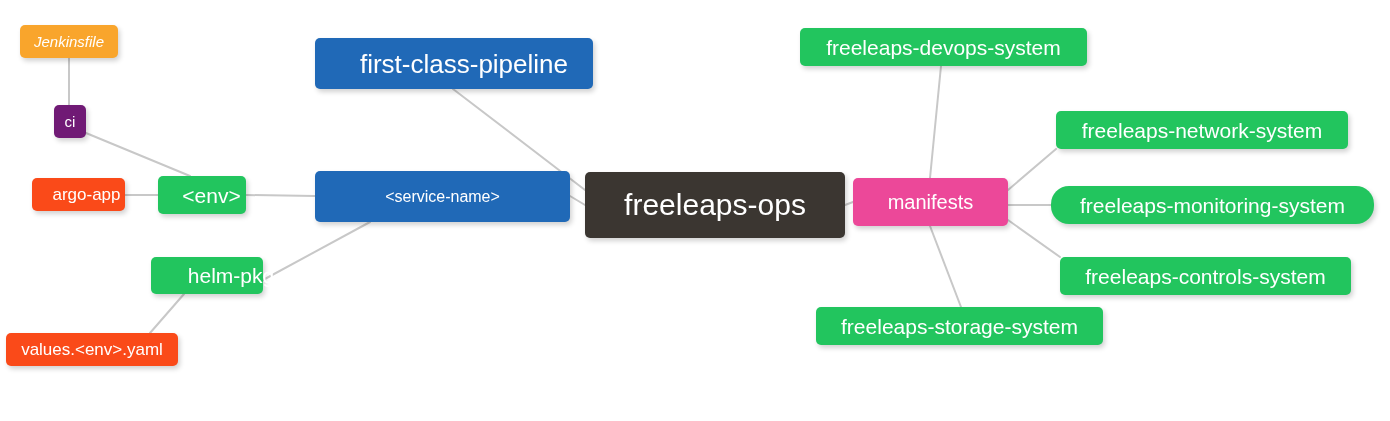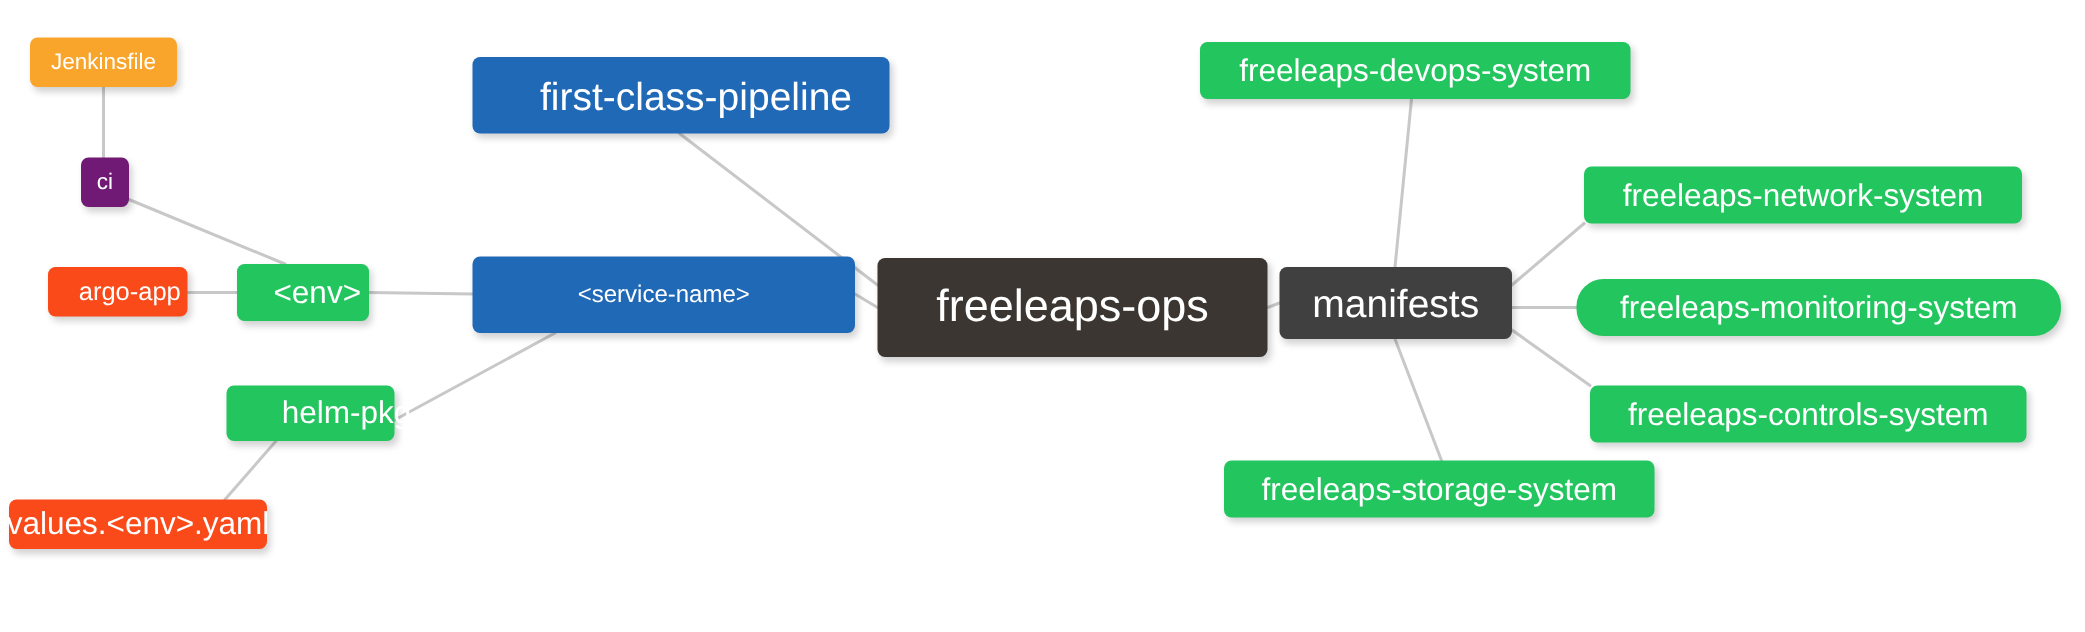--- a/index.html
+++ b/index.html
@@ -57,26 +57,26 @@
       <line x1="930" y1="178" x2="941" y2="66" stroke="#c8c8c8" stroke-width="2" stroke-linecap="round"></line>
       <line x1="1008" y1="190" x2="1056" y2="149" stroke="#c8c8c8" stroke-width="2" stroke-linecap="round"></line>
       <line x1="1008" y1="205" x2="1051" y2="205" stroke="#c8c8c8" stroke-width="2" stroke-linecap="round"></line>
       <line x1="1008" y1="220" x2="1060" y2="257" stroke="#c8c8c8" stroke-width="2" stroke-linecap="round"></line>
       <line x1="930" y1="226" x2="961" y2="307" stroke="#c8c8c8" stroke-width="2" stroke-linecap="round"></line>
     </svg>
   <div id="node-layer">
       <div class="node" style="left: 585px; top: 172px; width: 260px; height: 66px; background: rgb(59, 54, 49); font-size: 30px;">freeleaps-ops</div>
       <div class="node" style="left: 315px; top: 171px; width: 255px; height: 51px; background: rgb(32, 105, 183); font-size: 16px;">&lt;service-name&gt;</div>
       <div class="node" style="left: 315px; top: 38px; width: 278px; height: 51px; background: rgb(32, 105, 183); font-size: 26px; padding-left: 20px;">first-class-pipeline</div>
-      <div class="node" style="left: 853px; top: 178px; width: 155px; height: 48px; background: #404040; font-size: 26px;">manifests</div>
+      <div class="node" style="left: 853px; top: 178px; width: 155px; height: 48px; background: #ec4899; font-size: 20px;">manifests</div>
       <div class="node" style="left: 158px; top: 176px; width: 88px; height: 38px; background: rgb(34, 197, 94); font-size: 21px; padding-left: 19px;">&lt;env&gt;</div>
       <div class="node" style="left: 151px; top: 257px; width: 112px; height: 37px; background: rgb(34, 197, 94); font-size: 21px; padding-left: 48px;">helm-pkg</div>
-      <div class="node" style="left: 20px; top: 25px; width: 98px; height: 33px; background: rgb(249, 165, 44); font-size: 15px;">Jenkinsfile</div>
+      <div class="node" style="left: 20px; top: 25px; width: 98px; height: 33px; background: rgb(249, 165, 44); font-size: 15px; font-style: italic;">Jenkinsfile</div>
       <div class="node" style="left: 54px; top: 105px; width: 32px; height: 33px; background: #701a75; font-size: 15px;">ci</div>
       <div class="node" style="left: 32px; top: 178px; width: 93px; height: 33px; background: rgb(250, 74, 25); font-size: 17px; padding-left: 16px;">argo-app</div>
-      <div class="node" style="left: 6px; top: 333px; width: 172px; height: 33px; background: rgb(250, 74, 25); font-size: 21px;">values.&lt;env&gt;.yaml</div>
+      <div class="node" style="left: 6px; top: 333px; width: 172px; height: 33px; background: rgb(250, 74, 25); font-size: 17px;">values.&lt;env&gt;.yaml</div>
       <div class="node" style="left: 800px; top: 28px; width: 287px; height: 38px; background: rgb(34, 197, 94); font-size: 21px;">freeleaps-devops-system</div>
       <div class="node" style="left: 1056px; top: 111px; width: 292px; height: 38px; background: rgb(34, 197, 94); font-size: 21px;">freeleaps-network-system</div>
       <div class="node" style="left: 1051px; top: 186px; width: 323px; height: 38px; background: rgb(34, 197, 94); font-size: 21px; border-radius: 18px;">freeleaps-monitoring-system</div>
       <div class="node" style="left: 1060px; top: 257px; width: 291px; height: 38px; background: rgb(34, 197, 94); font-size: 21px; text-align: center;">freeleaps-controls-system</div>
       <div class="node" style="left: 816px; top: 307px; width: 287px; height: 38px; background: rgb(34, 197, 94); font-size: 21px;">freeleaps-storage-system</div>
     </div>
 </div>
 
 </body></html>

